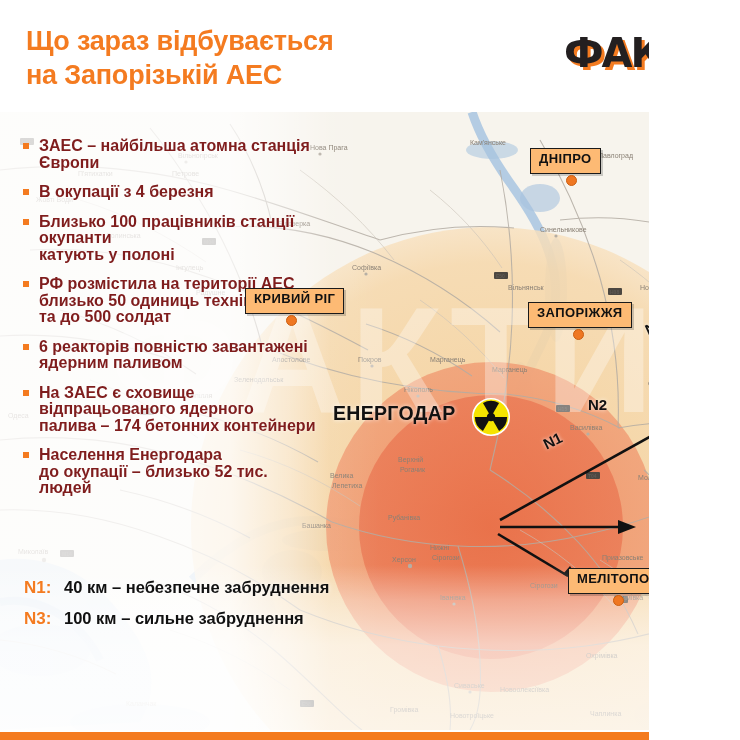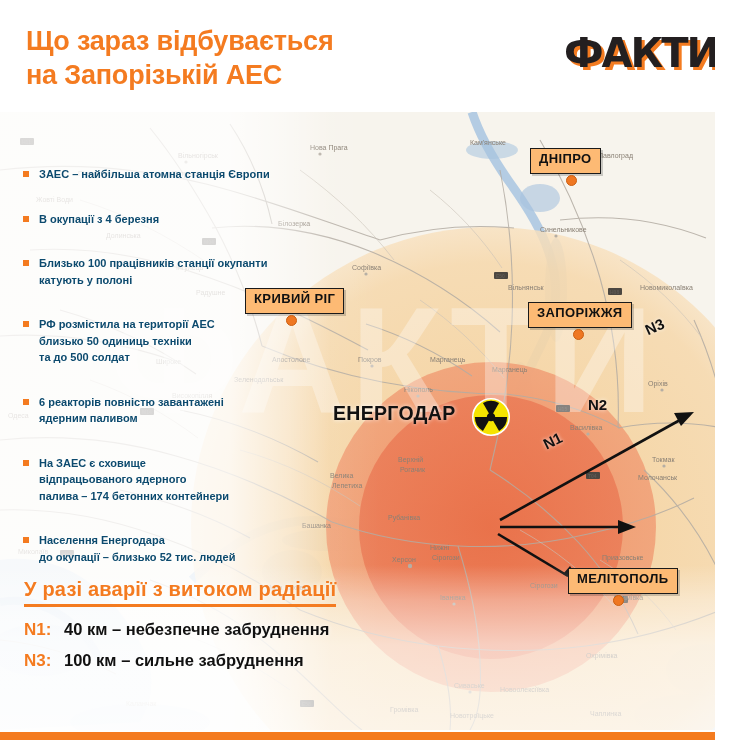--- a/index.html
+++ b/index.html
@@ -8,21 +8,21 @@
     font-family: "Liberation Sans", sans-serif;
     background: #ffffff;
     position: relative;
     overflow: hidden;
   }
 
   
   #stage {
     position: absolute;
     left: 0; top: 0;
-    width: 715px; height: 740px;
+    width: 649px; height: 740px;
     overflow: hidden;
     background: #ffffff;
   }
 
   
   #map-layer {
     position: absolute;
     left: 0; top: 110px;
     width: 740px; height: 620px;
     overflow: hidden;
@@ -102,27 +102,26 @@
   #bullets {
     position: absolute;
     left: 22px; top: 138px;
     width: 300px;
     z-index: 30;
   }
   .bullet {
     position: relative;
     padding-left: 17px;
     margin-bottom: 13px;
-    color: #0c4a6e;
-    font-size: 11px;
+    color: #7f1d1d;
+    font-size: 16px;
     font-weight: bold;
     line-height: 16.5px;
     white-space: pre-line;
     text-shadow: 0 0 3px rgba(255,255,255,0.9);
-    margin-top: 28px;
   }
   .bullet::before {
     content: "";
     position: absolute;
     left: 1px; top: 5px;
     width: 6px; height: 6px;
     background: #F47B20;
   }
 
   
@@ -509,21 +508,20 @@
       <path d="M50 50 L7.6 50 A42 42 0 0 0 28.8 86.7 Z"></path>
       <circle cx="50" cy="50" r="11"></circle>
     </g>
   </svg>
 
   <div class="arrow-label" id="lbl-n1">N1</div>
   <div class="arrow-label" id="lbl-n2">N2</div>
   <div class="arrow-label" id="lbl-n3">N3</div>
 
   <div id="legend">
-    <div id="legend-heading">У разі аварії з витоком радіації</div>
 
     <div class="legend-row">
       <span class="legend-key">N1:</span>
       <span class="legend-val">40 км – небезпечне забруднення</span>
     </div>
     <div class="legend-row">
       <span class="legend-key">N3:</span>
       <span class="legend-val">100 км – сильне забруднення</span>
     </div>
   </div>

